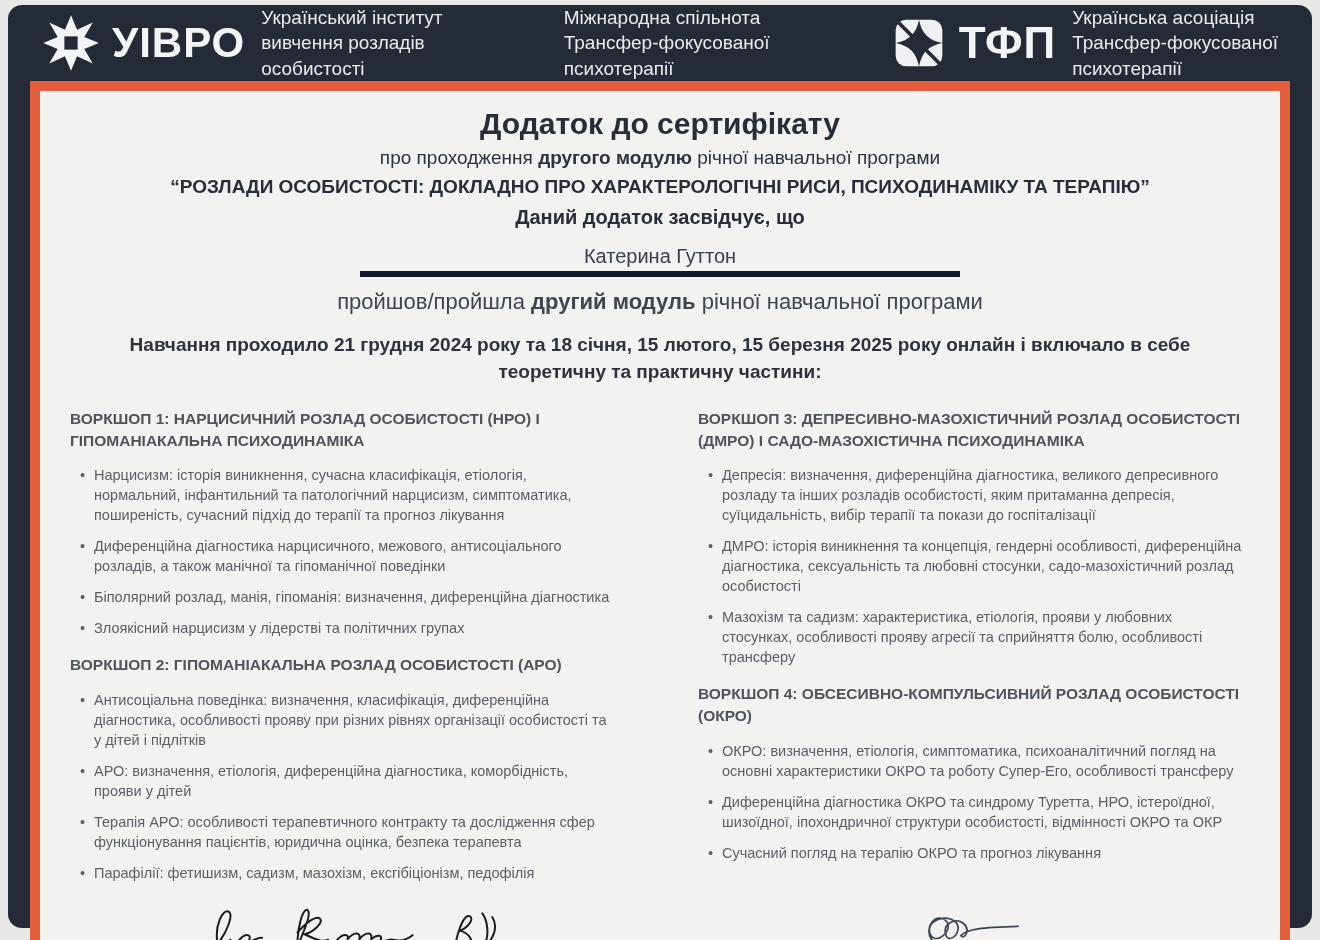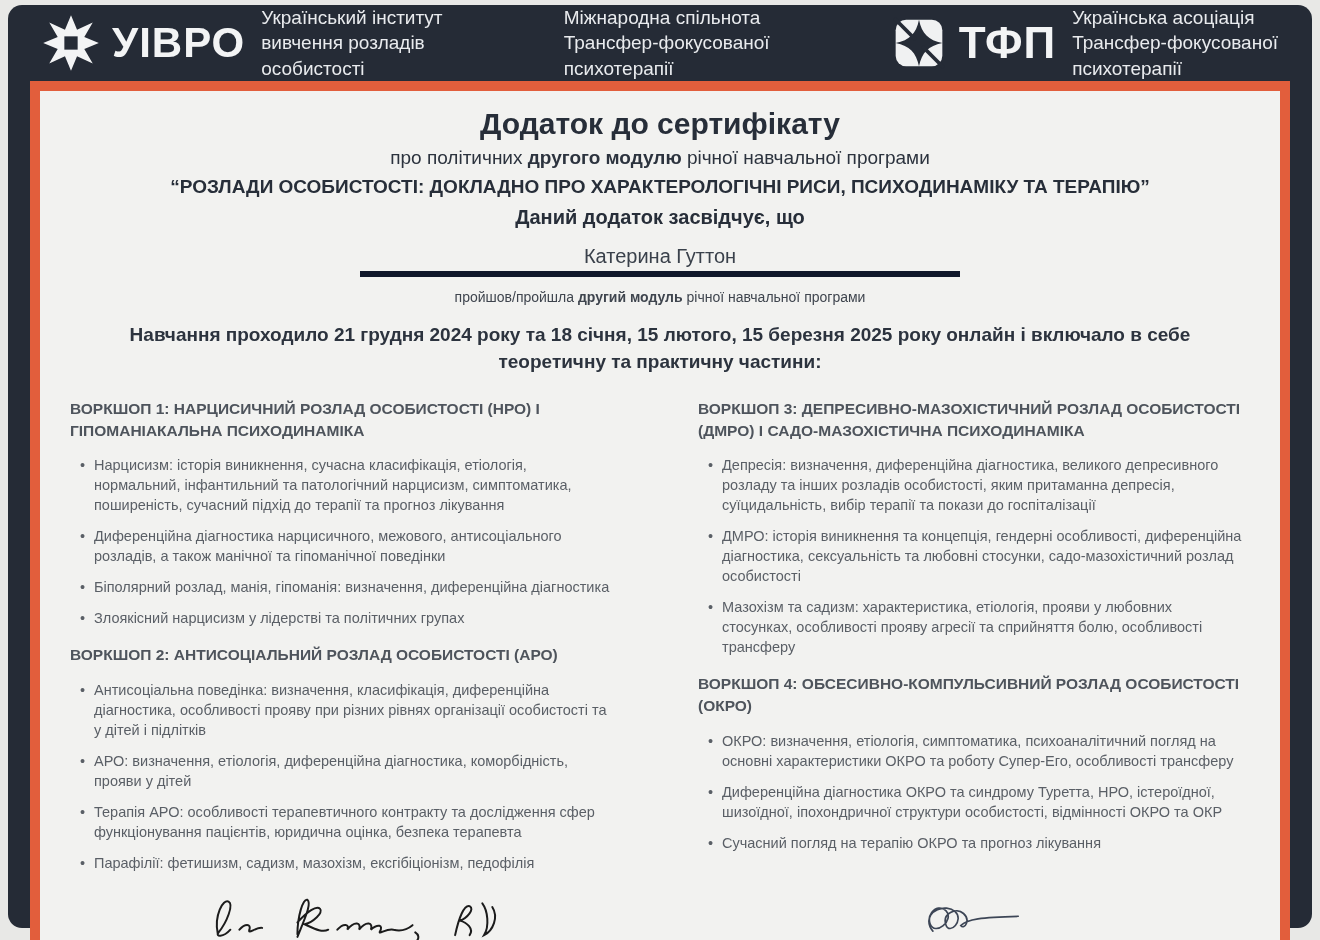--- a/index.html
+++ b/index.html
@@ -40,21 +40,21 @@
   }
   .cert-title { font-size:30px; font-weight:bold; margin:2px 0 6px; color:#272e39; }
   .cert-subtitle { font-size:19px; color:#2c333e; margin-bottom:7px; }
   .cert-program { font-size:19px; font-weight:bold; color:#272e39; margin-bottom:8px; }
   .cert-attest { font-size:20px; font-weight:bold; margin-bottom:16px; }
   .name-line {
     display:inline-block; min-width:560px;
     border-bottom:6px solid #0f172a; padding:0 20px 3px;
     font-size:20px; color:#3a414b;
   }
-  .cert-completion { font-size:14px; color:#3f454e; margin:12px 0 16px; }
+  .cert-completion { font-size:22px; color:#3f454e; margin:12px 0 16px; }
   .cert-dates { font-size:19px; font-weight:bold; color:#2c333e; line-height:1.45; margin-bottom:6px; }
   
   .cols { display:flex; gap:76px; text-align:left; flex:1; }
   .col { flex:1; min-width:0; }
   .ws-heading {
     font-size:15.5px; font-weight:bold; color:#4e545c;
     line-height:1.4; margin:16px 0 8px;
   }
   .ws-list { list-style:none; margin:0; padding:6px 0 0 24px; }
   .ws-list li {
@@ -122,21 +122,21 @@
       </div>
     </div>
 
   </div>
 
   <div class="cert">
 
     <div class="cert-title">Додаток до сертифікату</div>
 
     <div class="cert-subtitle">
-      <span>про політичних </span><b>другого модулю</b><span> річної навчальної програми</span>
+      <span>про проходження </span><b>другого модулю</b><span> річної навчальної програми</span>
     </div>
 
     <div class="cert-program">“РОЗЛАДИ ОСОБИСТОСТІ: ДОКЛАДНО ПРО ХАРАКТЕРОЛОГІЧНІ РИСИ, ПСИХОДИНАМІКУ ТА ТЕРАПІЮ”</div>
 
     <div class="cert-attest">Даний додаток засвідчує, що</div>
 
     <div>
       <span class="name-line">Катерина Гуттон</span>
     </div>
 
@@ -152,21 +152,21 @@
     <div class="cols">
 
       <div class="col">
         <div class="ws-heading">ВОРКШОП 1: НАРЦИСИЧНИЙ РОЗЛАД ОСОБИСТОСТІ (НРО)  І ГІПОМАНІАКАЛЬНА ПСИХОДИНАМІКА</div>
         <ul class="ws-list">
           <li>Нарцисизм: історія виникнення, сучасна класифікація, етіологія, нормальний, інфантильний та патологічний нарцисизм, симптоматика, поширеність, сучасний підхід до терапії та прогноз лікування</li>
           <li>Диференційна діагностика нарцисичного, межового, антисоціального розладів, а також манічної та гіпоманічної поведінки</li>
           <li>Біполярний розлад, манія, гіпоманія: визначення, диференційна діагностика</li>
           <li>Злоякісний нарцисизм у лідерстві та політичних групах</li>
         </ul>
-        <div class="ws-heading">ВОРКШОП 2: АНТИСОЦІАЛЬНИЙ РОЗЛАД ОСОБИСТОСТІ (АРО)</div>
+        <div class="ws-heading">ВОРКШОП 2: ГІПОМАНІАКАЛЬНА РОЗЛАД ОСОБИСТОСТІ (АРО)</div>
         <ul class="ws-list">
           <li>Антисоціальна поведінка: визначення, класифікація, диференційна діагностика, особливості прояву при різних рівнях організації особистості та у дітей і підлітків</li>
           <li>АРО: визначення, етіологія, диференційна діагностика, коморбідність, прояви у дітей</li>
           <li>Терапія АРО: особливості терапевтичного контракту та дослідження сфер функціонування пацієнтів, юридична оцінка, безпека терапевта</li>
           <li>Парафілії: фетишизм, садизм, мазохізм, ексгібіціонізм, педофілія</li>
         </ul>
       </div>
 
       <div class="col">
         <div class="ws-heading">ВОРКШОП 3: ДЕПРЕСИВНО-МАЗОХІСТИЧНИЙ РОЗЛАД ОСОБИСТОСТІ (ДМРО) І САДО-МАЗОХІСТИЧНА ПСИХОДИНАМІКА</div>

